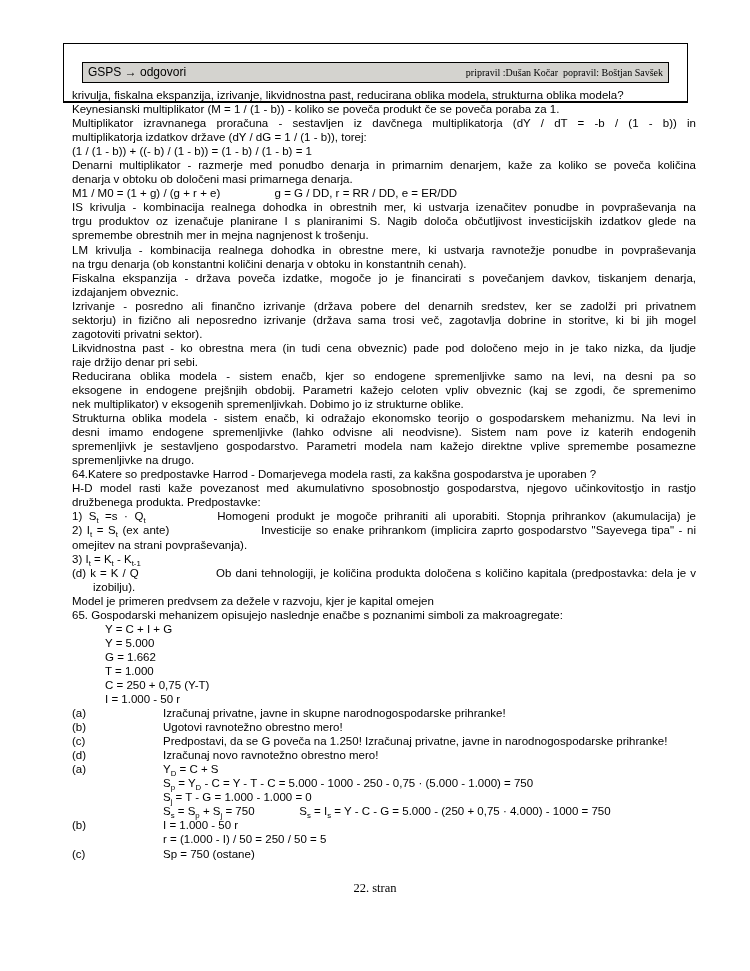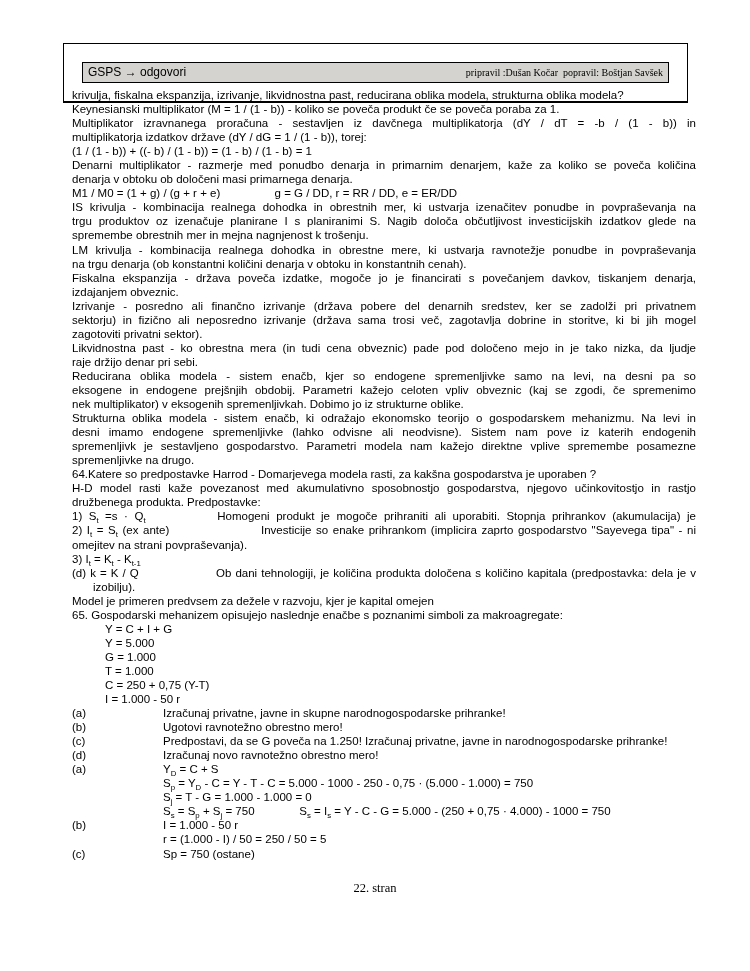--- a/index.html
+++ b/index.html
@@ -100,21 +100,21 @@
       <div class="line j">1) S<sub>t</sub> =s · Q<sub>t</sub>&nbsp;&nbsp;&nbsp;&nbsp;&nbsp;&nbsp;&nbsp;&nbsp;&nbsp;&nbsp;&nbsp;Homogeni produkt je mogoče prihraniti ali uporabiti. Stopnja prihrankov (akumulacija) je</div>
       <div class="line j">2) I<sub>t</sub> = S<sub>t</sub> (ex ante)&nbsp;&nbsp;&nbsp;&nbsp;&nbsp;&nbsp;&nbsp;&nbsp;&nbsp;&nbsp;&nbsp;&nbsp;&nbsp;&nbsp;&nbsp;&nbsp;&nbsp;&nbsp;&nbsp;&nbsp;Investicije so enake prihrankom (implicira zaprto gospodarstvo "Sayevega tipa" - ni</div>
       <div class="line">omejitev na strani povpraševanja).</div>
       <div class="line">3) I<sub>t</sub> = K<sub>t</sub> - K<sub>t-1</sub></div>
       <div class="line j">(d) k = K / Q&nbsp;&nbsp;&nbsp;&nbsp;&nbsp;&nbsp;&nbsp;&nbsp;&nbsp;&nbsp;&nbsp;&nbsp;&nbsp;&nbsp;&nbsp;&nbsp;&nbsp;&nbsp;&nbsp;Ob dani tehnologiji, je količina produkta določena s količino kapitala (predpostavka: dela je v</div>
       <div class="line ind3">izobilju).</div>
       <div class="line">Model je primeren predvsem za dežele v razvoju, kjer je kapital omejen</div>
       <div class="line">65. Gospodarski mehanizem opisujejo naslednje enačbe s poznanimi simboli za makroagregate:</div>
       <div class="line ind1">Y = C + I + G</div>
       <div class="line ind1">Y = 5.000</div>
-      <div class="line ind1">G = 1.000</div>
+      <div class="line ind1">G = 1.662</div>
       <div class="line ind1">T = 1.000</div>
       <div class="line ind1">C = 250 + 0,75 (Y-T)</div>
       <div class="line ind1">I = 1.000 - 50 r</div>
       <div class="line"><span class="lbl">(a)</span><span>Izračunaj privatne, javne in skupne narodnogospodarske prihranke!</span></div>
       <div class="line"><span class="lbl">(b)</span><span>Ugotovi ravnotežno obrestno mero!</span></div>
       <div class="line"><span class="lbl">(c)</span><span>Predpostavi, da se G poveča na 1.250! Izračunaj privatne, javne in narodnogospodarske prihranke!</span></div>
       <div class="line"><span class="lbl">(d)</span><span>Izračunaj novo ravnotežno obrestno mero!</span></div>
       <div class="line"><span class="lbl">(a)</span><span>Y<sub>D</sub> = C + S</span></div>
       <div class="line ind2">S<sub>p</sub> = Y<sub>D</sub> - C = Y - T - C = 5.000 - 1000 - 250 - 0,75 · (5.000 - 1.000) = 750</div>
       <div class="line ind2">S<sub>j</sub> = T - G = 1.000 - 1.000 = 0</div>

